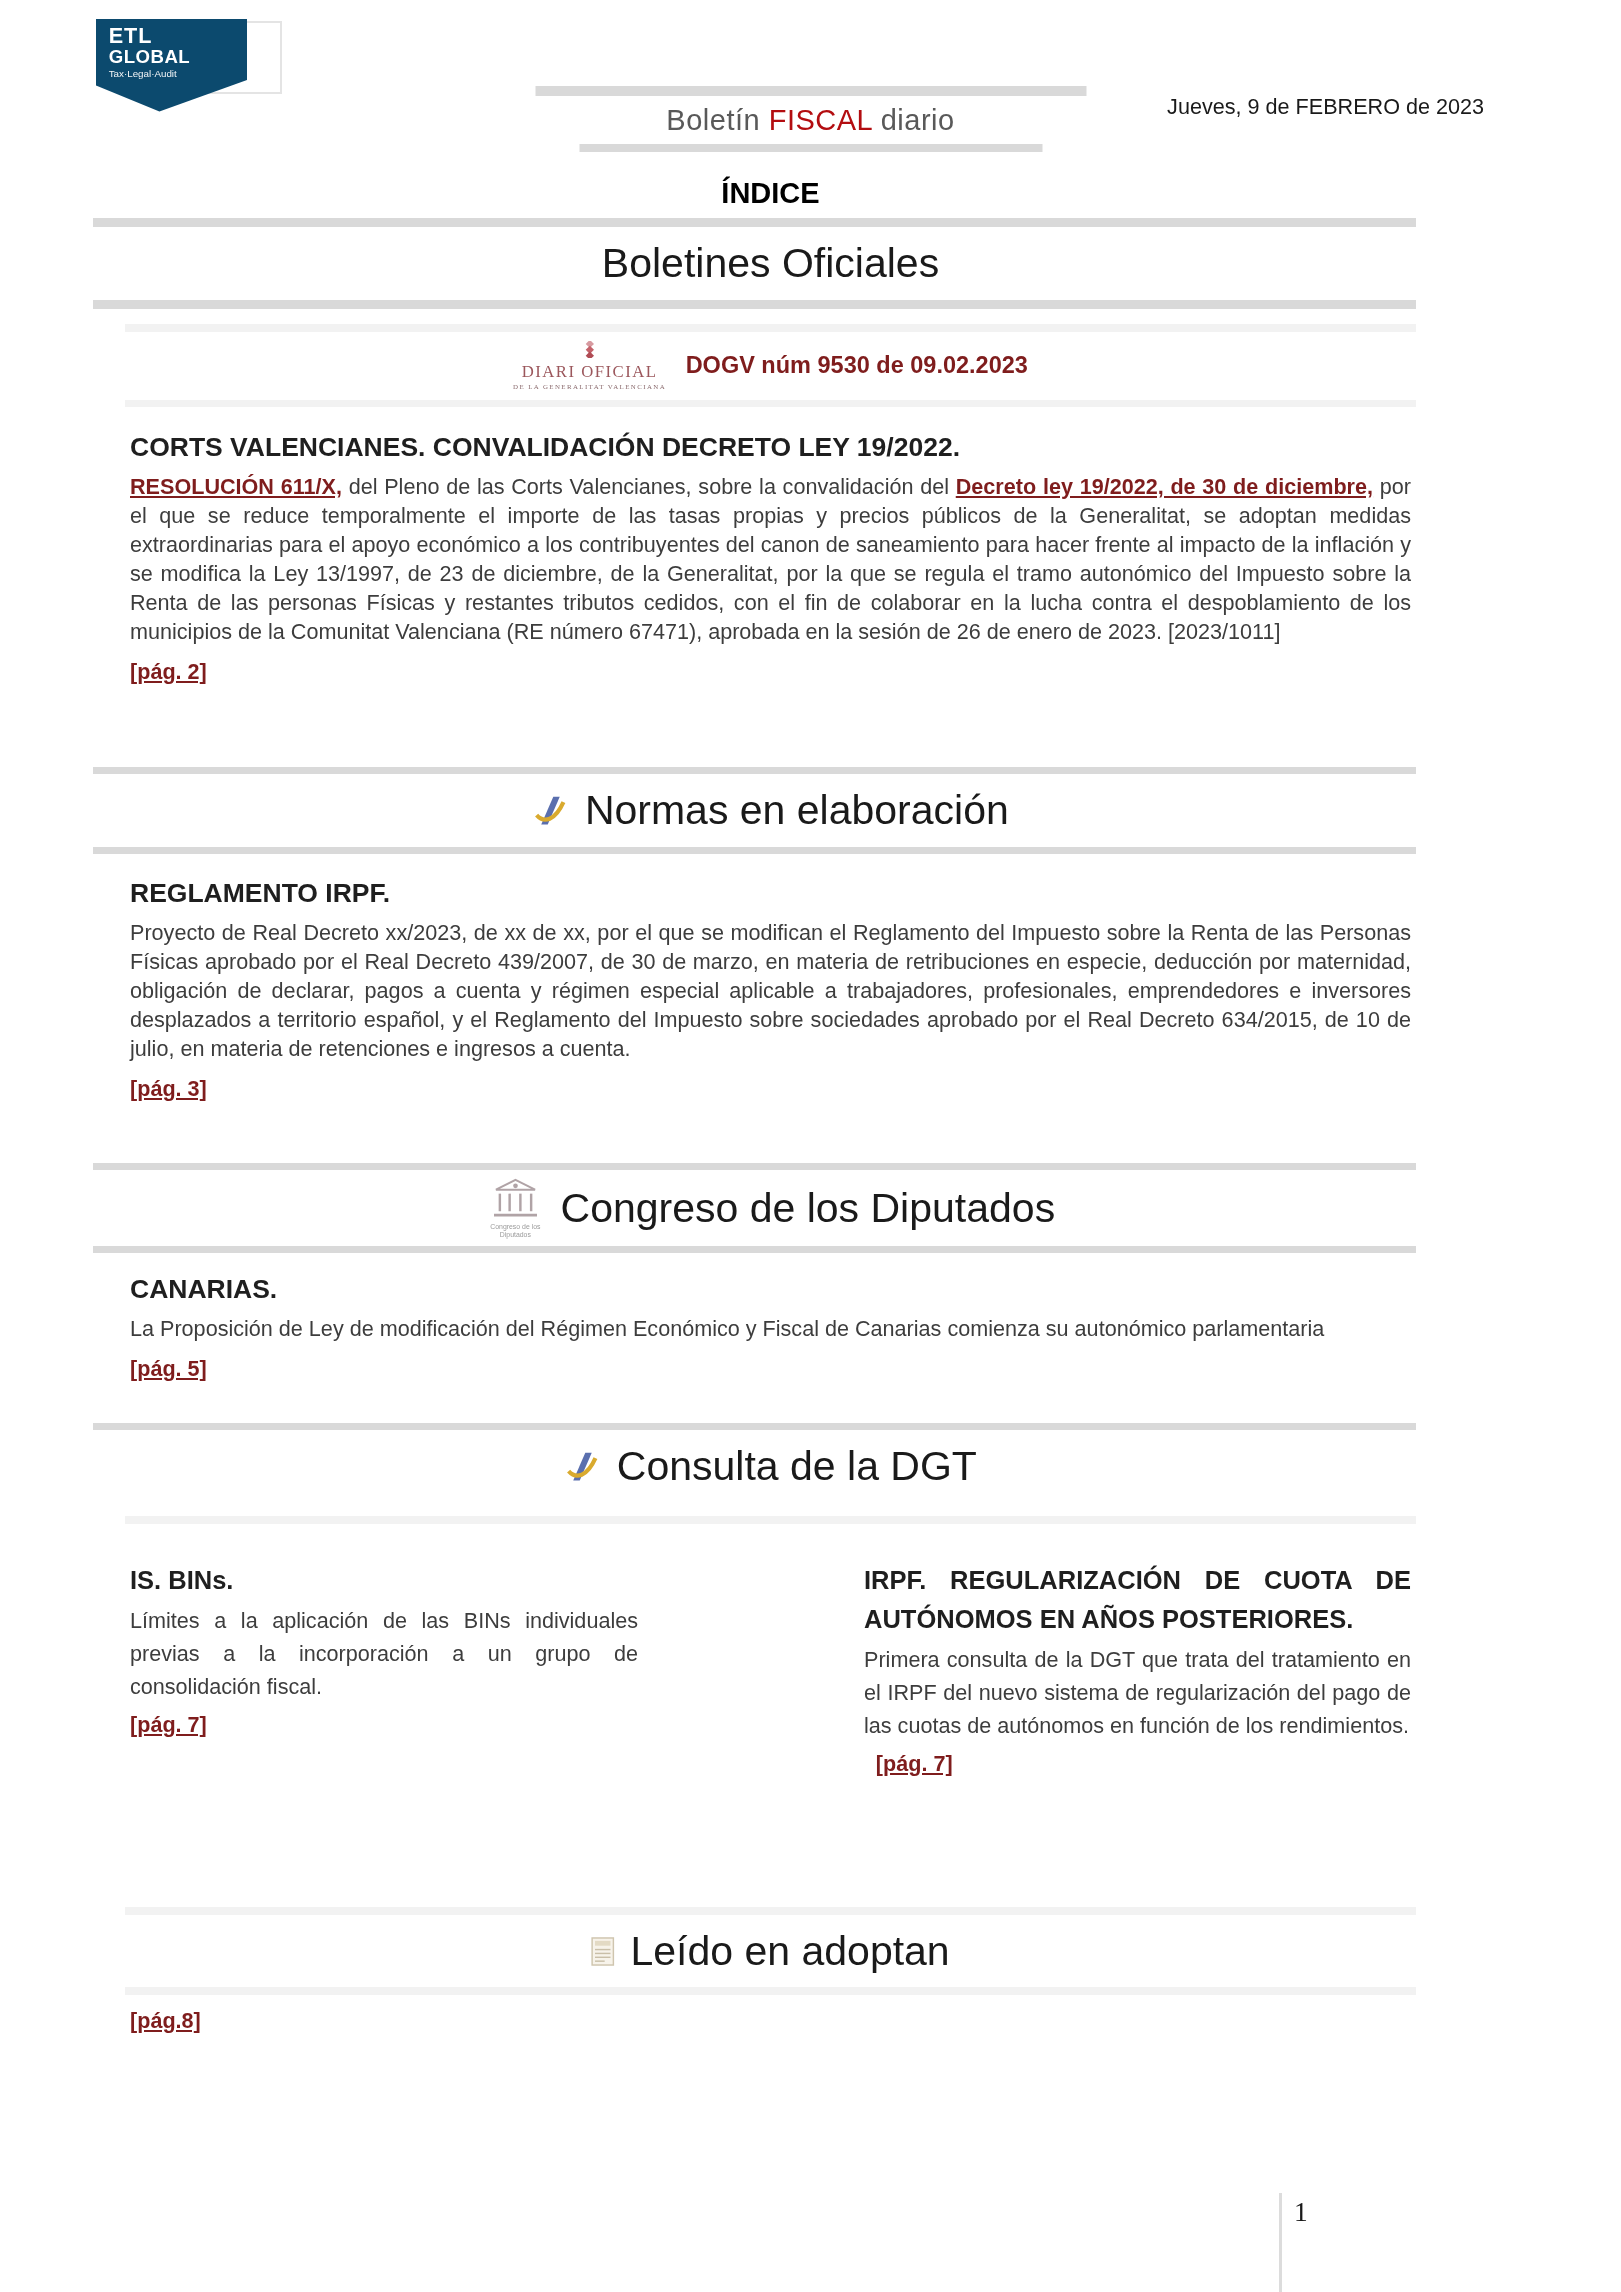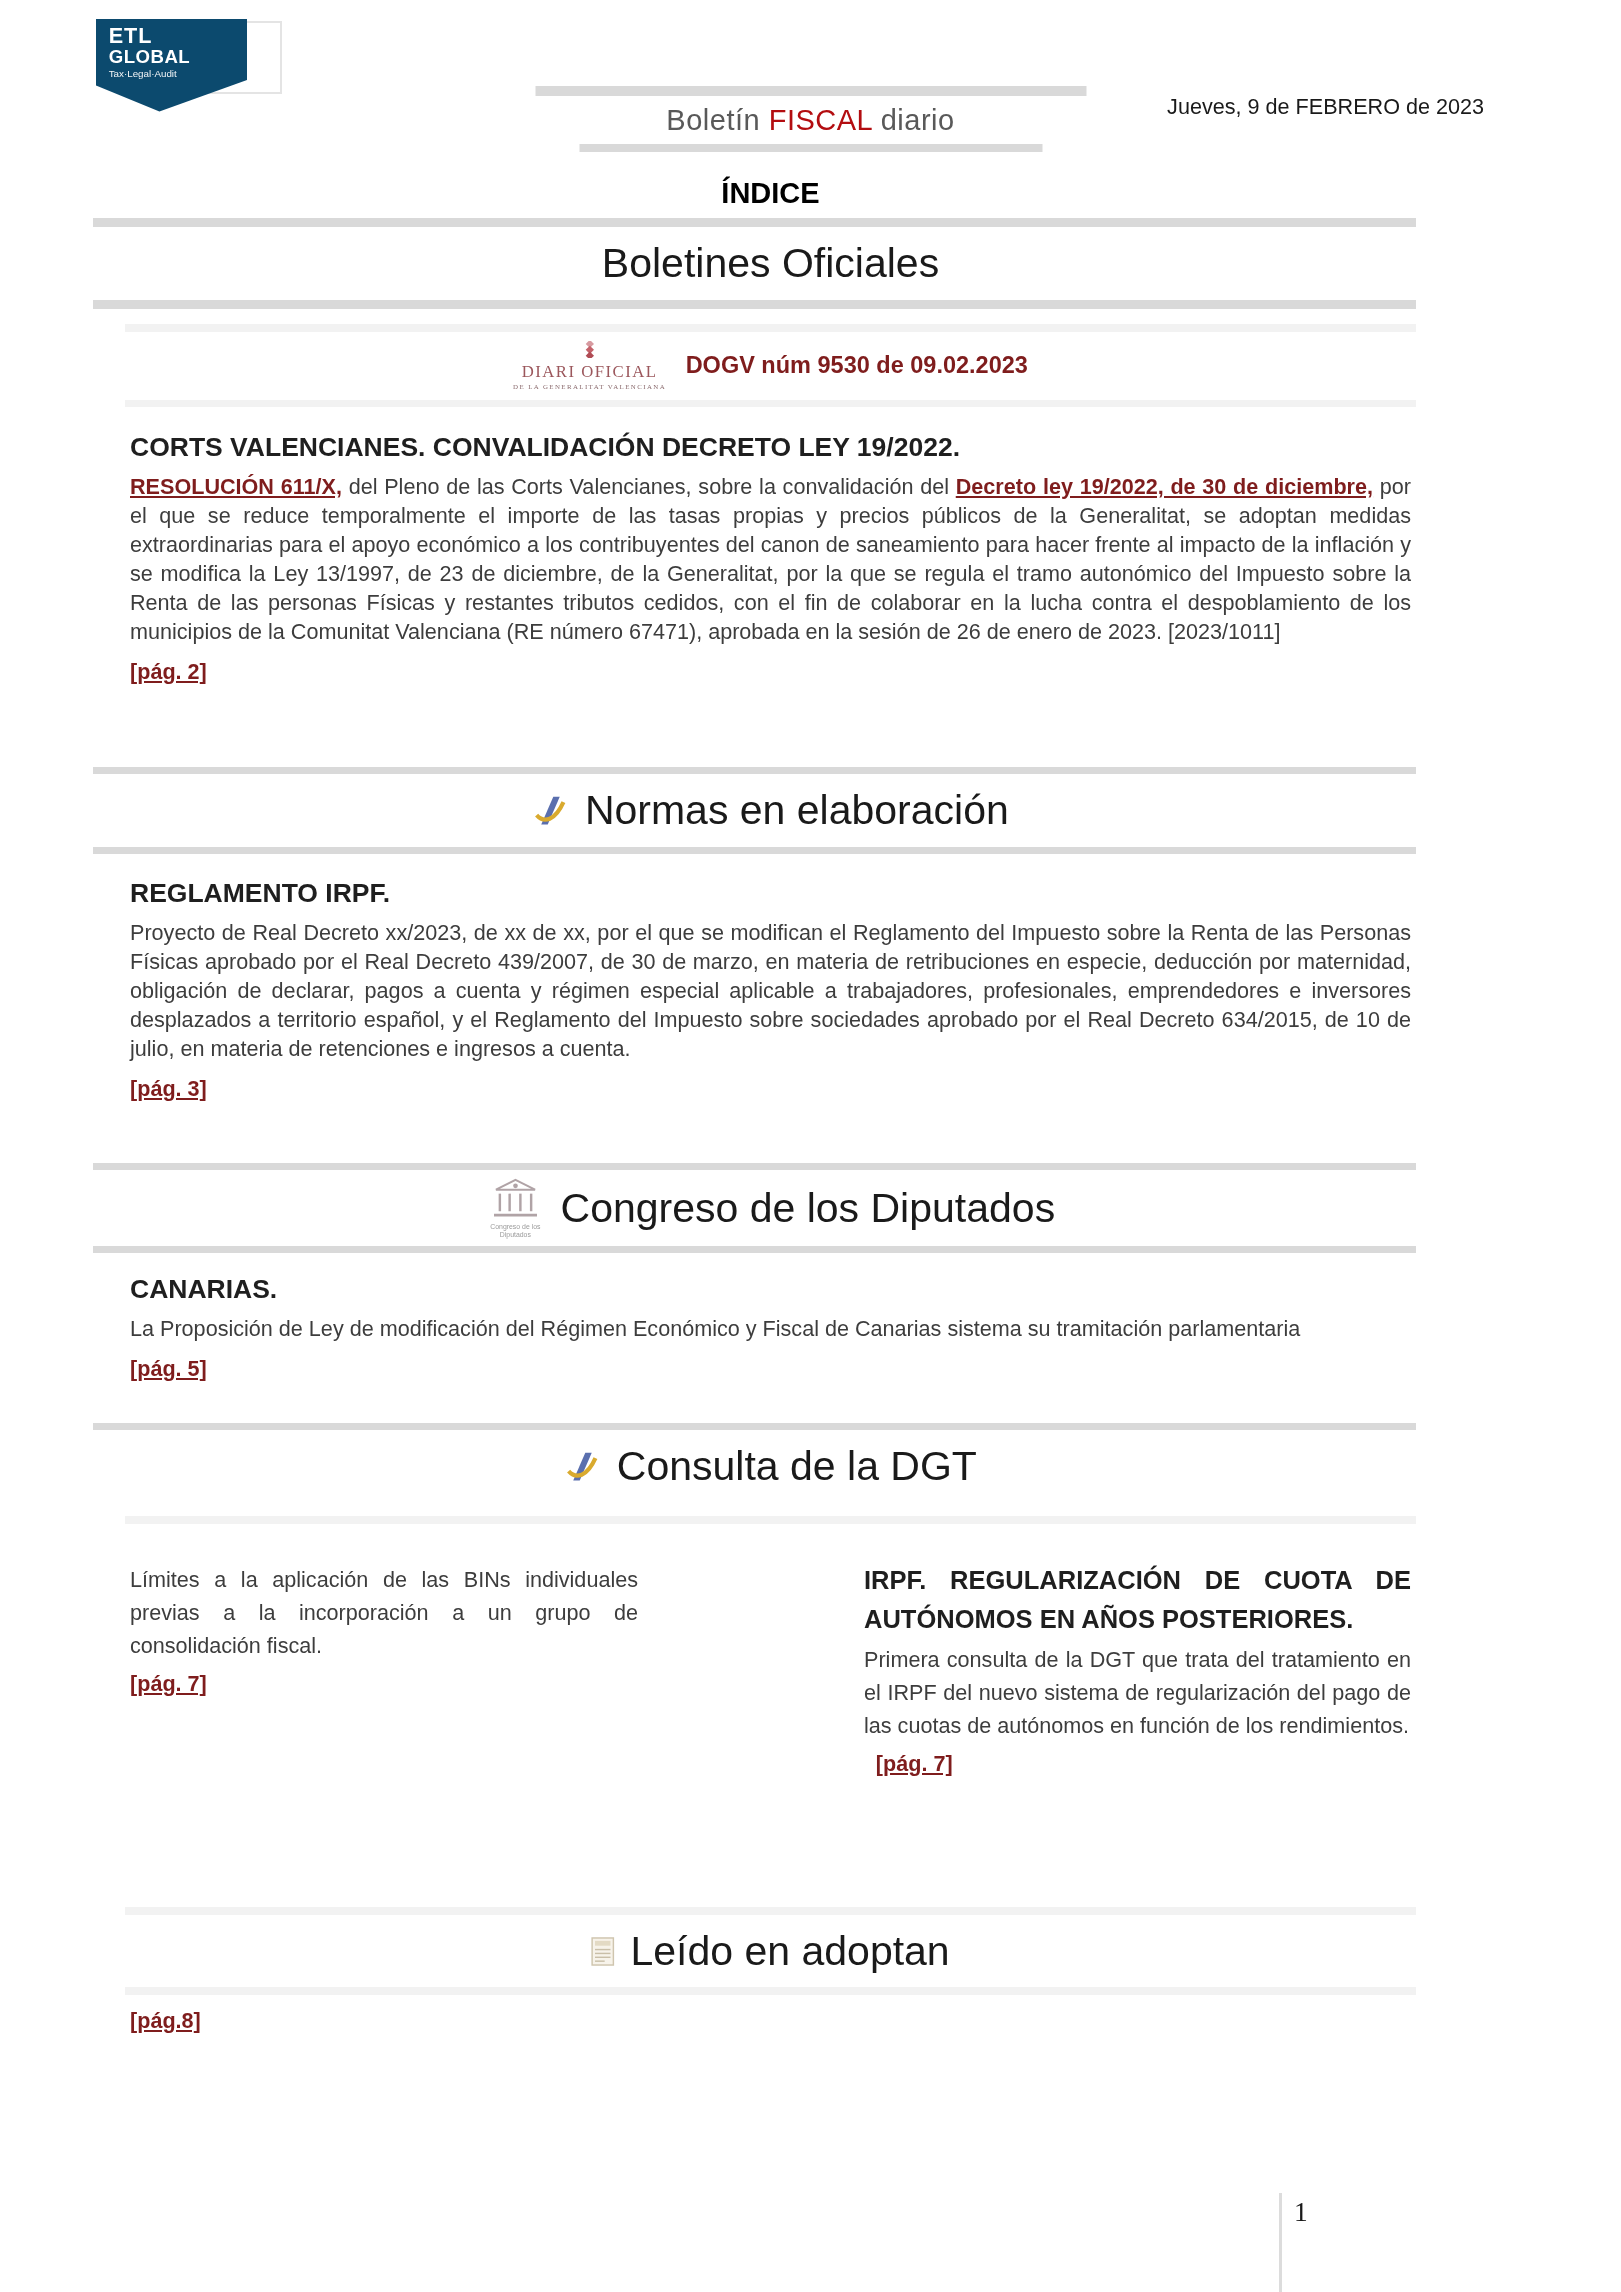--- a/index.html
+++ b/index.html
@@ -157,38 +157,39 @@
           <line x1="4" y1="38" x2="48" y2="38" stroke="#b0a3a6" stroke-width="3"></line>
           <circle cx="26" cy="8" r="2.4" fill="#b0a3a6"></circle>
         </svg>
         <span class="caption">Congreso de los Diputados</span>
       </span>
       <span>Congreso de los Diputados</span>
     </div>
     <div class="bar thin"></div>
 
     <div class="article-head" style="margin-top:19.6px;">CANARIAS.</div>
-    <p class="article-body" style="margin-bottom:0;">La Proposición de Ley de modificación del Régimen Económico y Fiscal de Canarias sistema su tramitación parlamentaria</p>
+    <p class="article-body" style="margin-bottom:0;">La Proposición de Ley de modificación del Régimen Económico y Fiscal de Canarias comienza su autonómico parlamentaria</p>
     <a class="page-link">[pág. 5]</a>
 
     
     <div class="bar thin gap-consulta"></div>
     <div class="section-head">
       <span class="icon">
         <svg width="37" height="37" viewBox="0 0 40 40">
           <path d="M23 5 L30 5 L17 35 L10 35 Z" fill="#5a6fae"></path>
           <path d="M5 25 C 13 34, 25 31, 34 11" stroke="#d9aa2e" stroke-width="4.5" fill="none"></path>
         </svg>
       </span>
       <span>Consulta de la DGT</span>
     </div>
     <div class="subbar" style="margin-top:13.7px;"></div>
 
     <div class="cols">
       <div class="col-left">
+        <div class="article-head">IS. BINs.</div>
         <p class="article-body" style="margin-bottom:0;">Límites a la aplicación de las BINs individuales previas a la incorporación a un grupo de consolidación fiscal.</p>
         <a class="page-link" style="margin-top:7.8px;">[pág. 7]</a>
       </div>
       <div class="col-right">
         <div class="article-head">IRPF. REGULARIZACIÓN DE CUOTA DE AUTÓNOMOS EN AÑOS POSTERIORES.</div>
         <p class="article-body" style="margin-bottom:0;">Primera consulta de la DGT que trata del tratamiento en el IRPF del nuevo sistema de regularización del pago de las cuotas de autónomos en función de los rendimientos.</p>
         <a class="page-link" style="margin-top:7.8px;">[pág. 7]</a>
       </div>
     </div>
 

